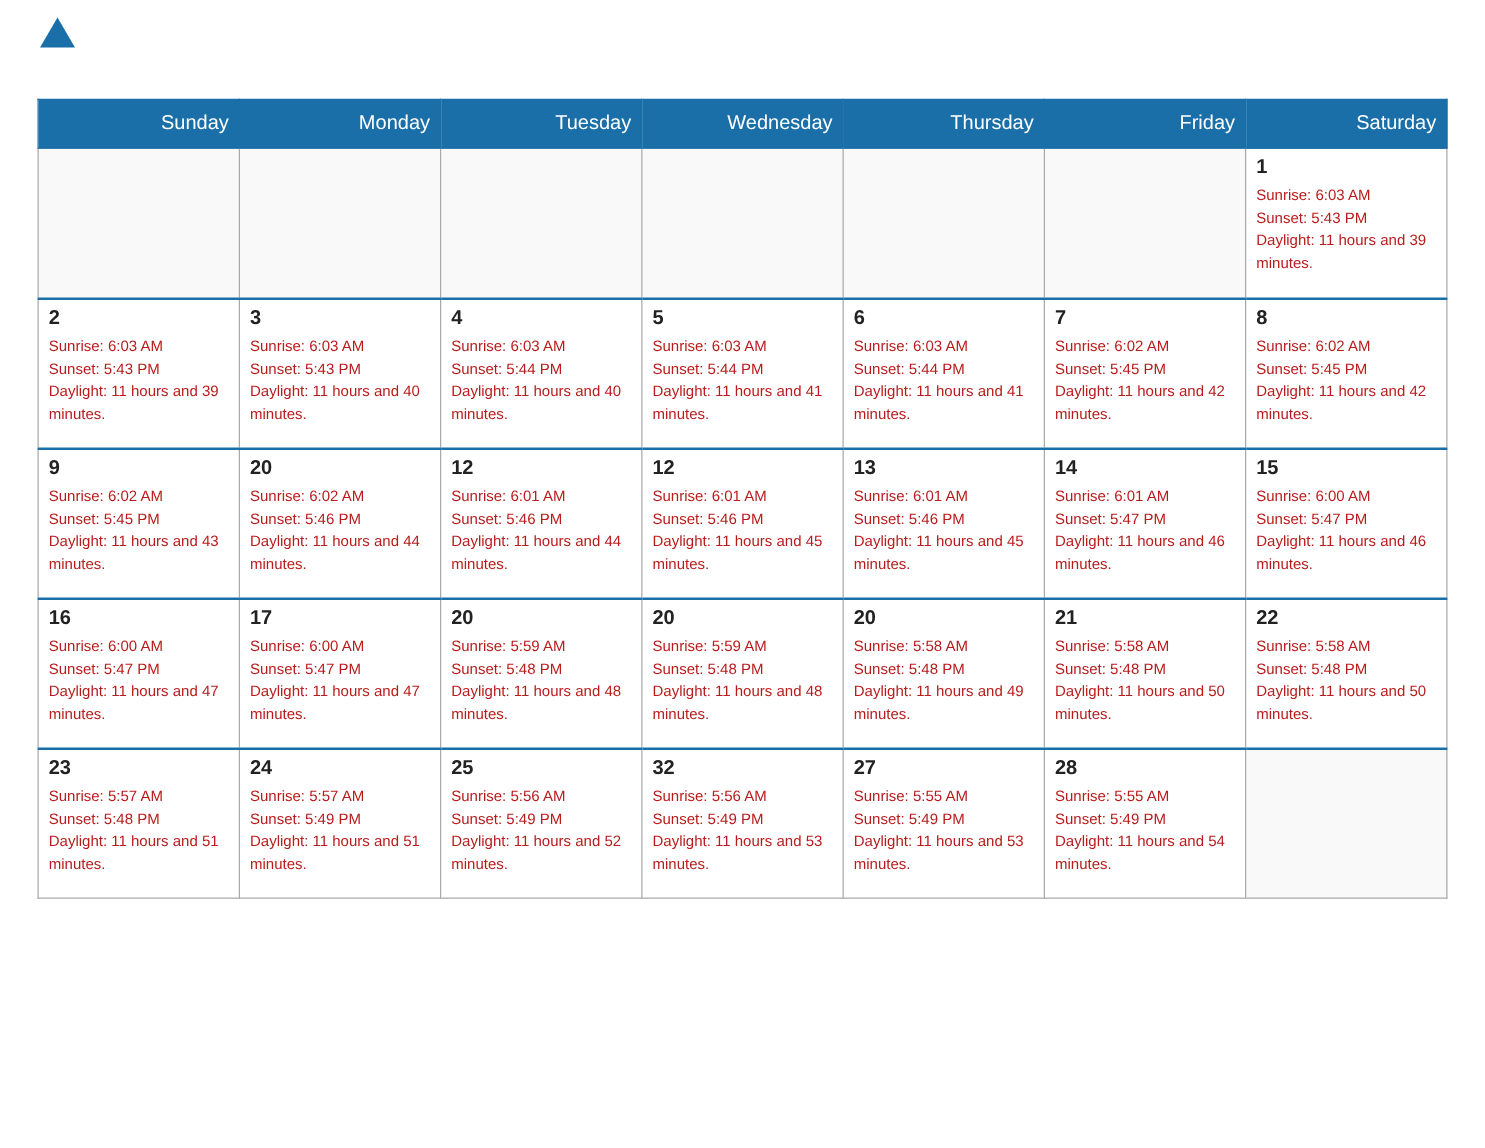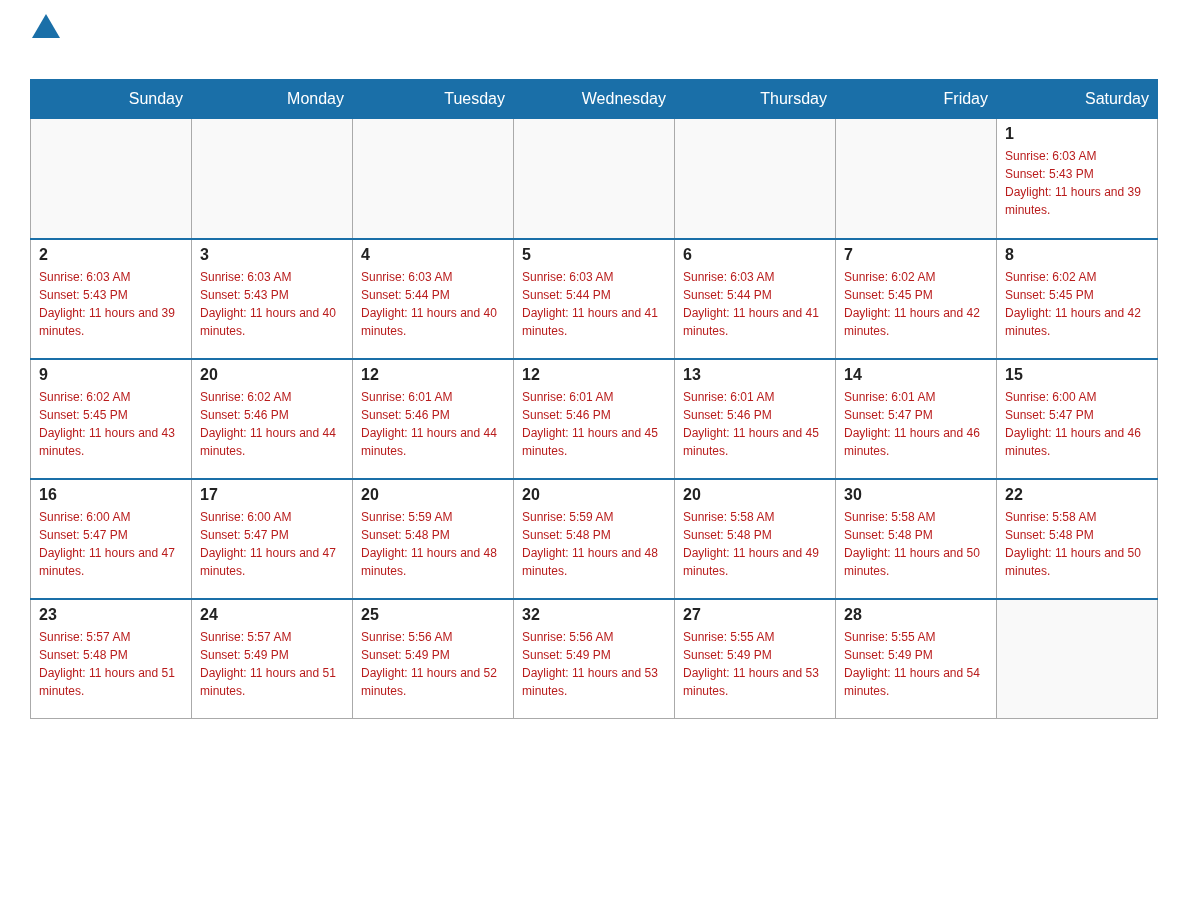--- a/index.html
+++ b/index.html
@@ -218,21 +218,21 @@
         </td>
         <td>
           <span class="day-number">20</span>
           <div class="day-info">Sunrise: 5:59 AM<br>Sunset: 5:48 PM<br>Daylight: 11 hours and 48 minutes.</div>
         </td>
         <td>
           <span class="day-number">20</span>
           <div class="day-info">Sunrise: 5:58 AM<br>Sunset: 5:48 PM<br>Daylight: 11 hours and 49 minutes.</div>
         </td>
         <td>
-          <span class="day-number">30</span>
+          <span class="day-number">21</span>
           <div class="day-info">Sunrise: 5:58 AM<br>Sunset: 5:48 PM<br>Daylight: 11 hours and 50 minutes.</div>
         </td>
         <td>
           <span class="day-number">22</span>
           <div class="day-info">Sunrise: 5:58 AM<br>Sunset: 5:48 PM<br>Daylight: 11 hours and 50 minutes.</div>
         </td>
       </tr>
       <tr>
         <td>
           <span class="day-number">23</span>

